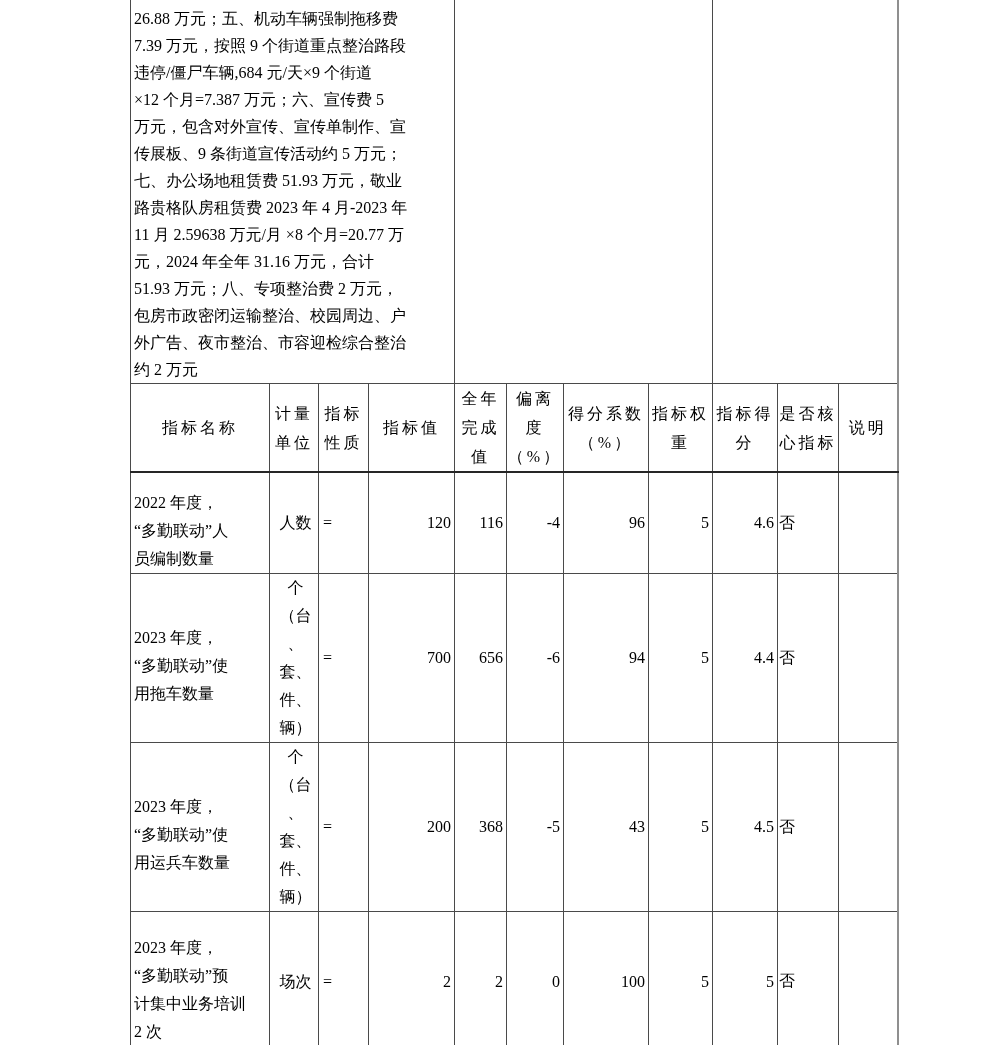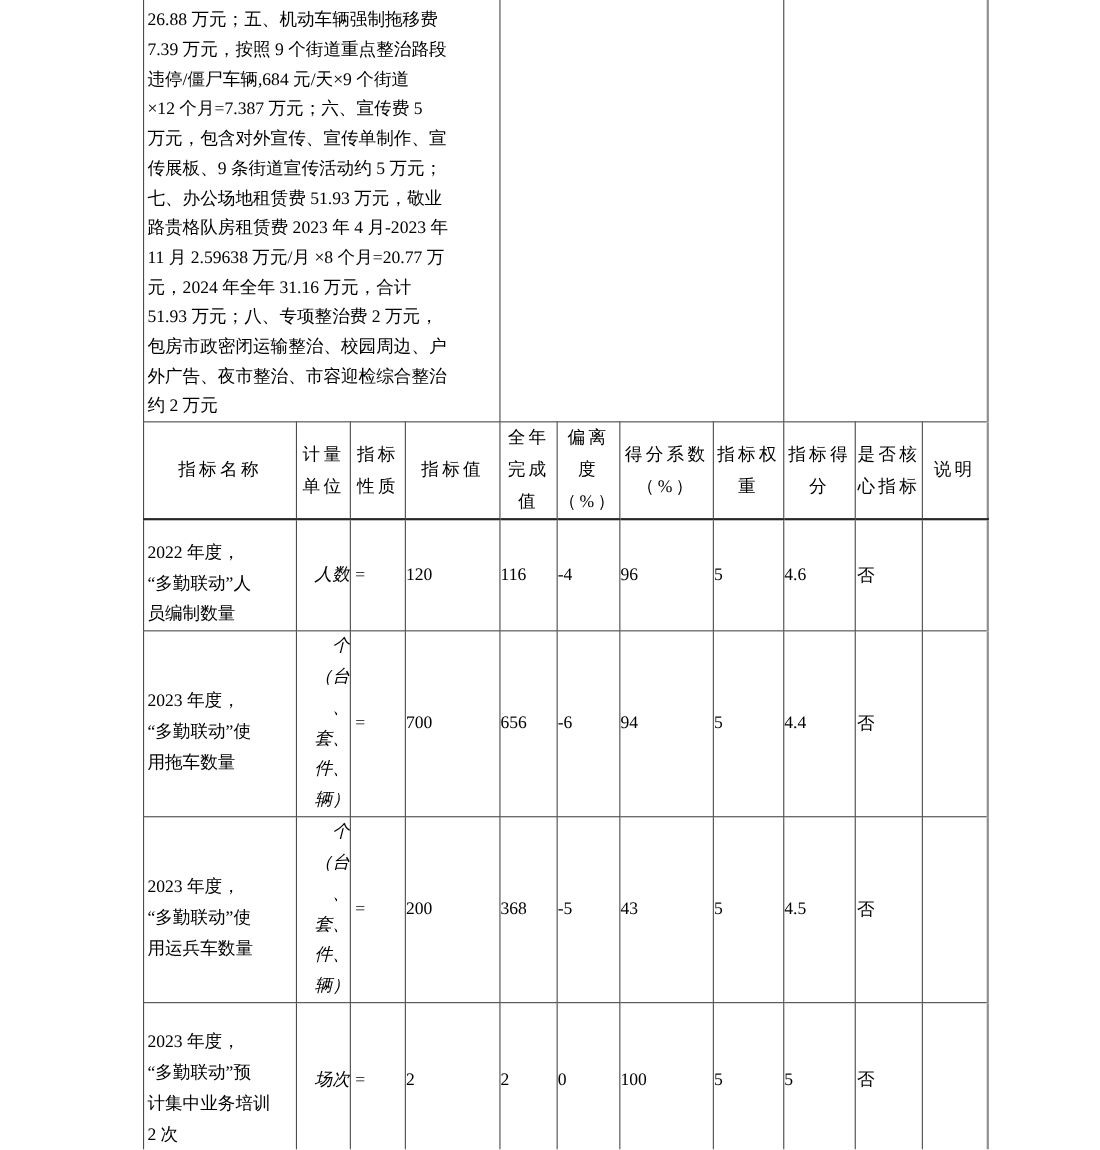--- a/index.html
+++ b/index.html
@@ -33,23 +33,23 @@
     text-align:center; border-bottom:2px solid #000;
     font-size:16px;
   }
   
   tr.header-row th {
     text-align:center; line-height:29px; white-space:pre-line;
     letter-spacing:3px; border-bottom:2px solid #262626;
   }
   
   .name  { text-align:left;  padding:16px 2px 0 3px; line-height:28px; white-space:pre-line; }
-  .unit  { text-align:right;  padding-left:3px;    line-height:28px; white-space:pre-line;font-style:italic; }
+  .unit  { text-align:center;  padding-left:3px;    line-height:28px; white-space:pre-line; }
   .nature{ text-align:left;  padding-left:4px; }
-  .num   { text-align:left; padding-right:3px; }
+  .num   { text-align:right; padding-right:3px; }
   .core  { text-align:left;  padding-left:1px; }
 </style>
 </head>
 <body>
 
 <div class="page">
   <table class="doc-table">
     <colgroup>
       <col style="width:139px">
         <col style="width:49px">

